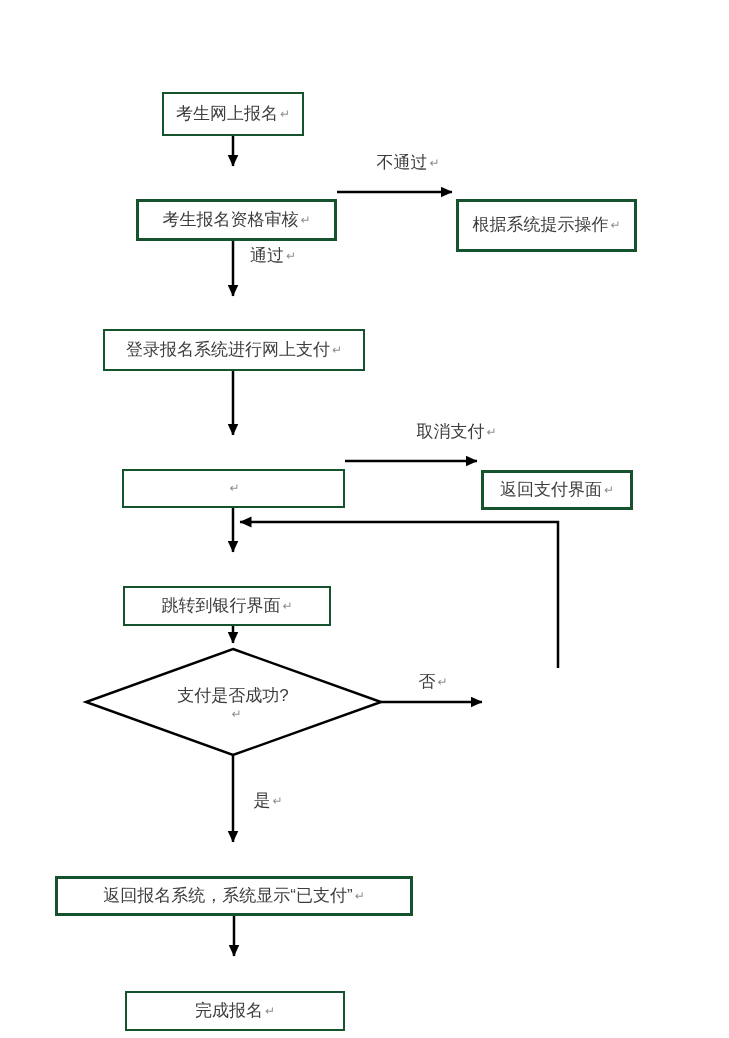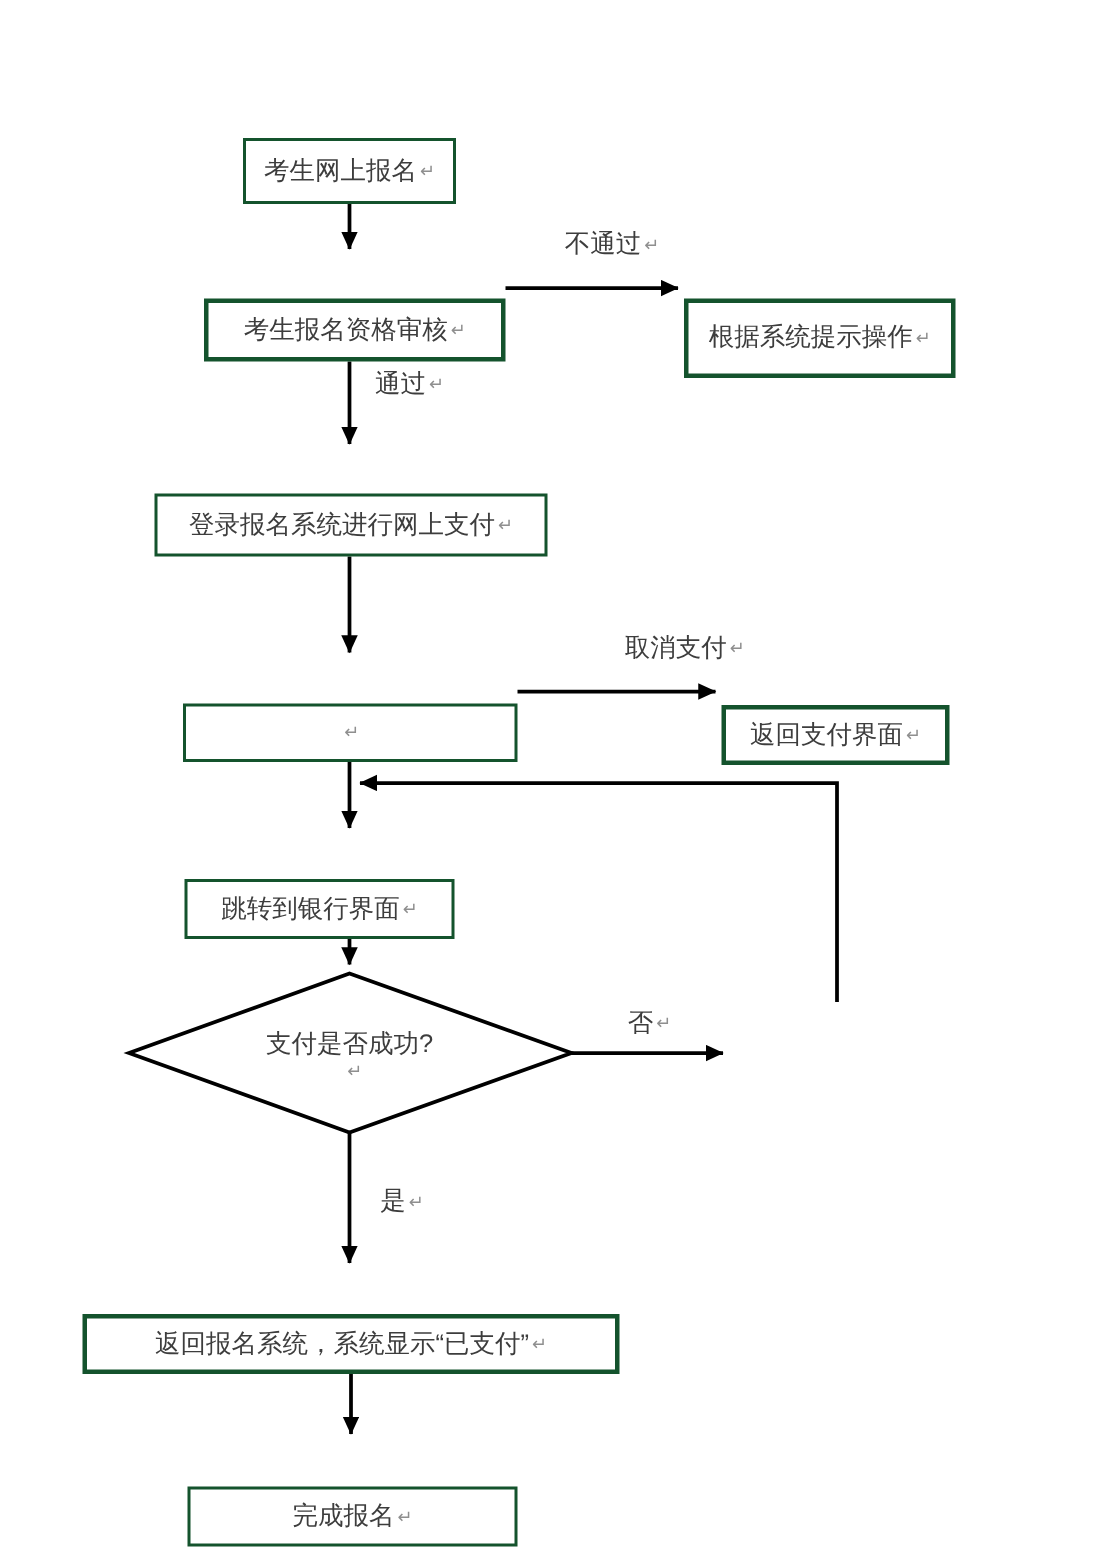--- a/index.html
+++ b/index.html
@@ -120,21 +120,21 @@
 
   <div class="node thin" style="left:122px; top:440px; width:223px; height:39px;">
       <span class="ret">↵</span>
   </div>
 
   <div class="node" style="left:481px; top:441px; width:152px; height:40px;">
     <span>返回支付界面</span>
       <span class="ret">↵</span>
   </div>
 
-  <div class="node thin" style="left:123px; top:557px; width:180px; height:40px;">
+  <div class="node thin" style="left:123px; top:557px; width:208px; height:40px;">
     <span>跳转到银行界面</span>
       <span class="ret">↵</span>
   </div>
 
   <div class="diamond-label" style="left:133px; top:688px; width:200px; height:28px;">
     <span>支付是否成功?</span>
       <span class="ret">↵</span>
   </div>
 
 

